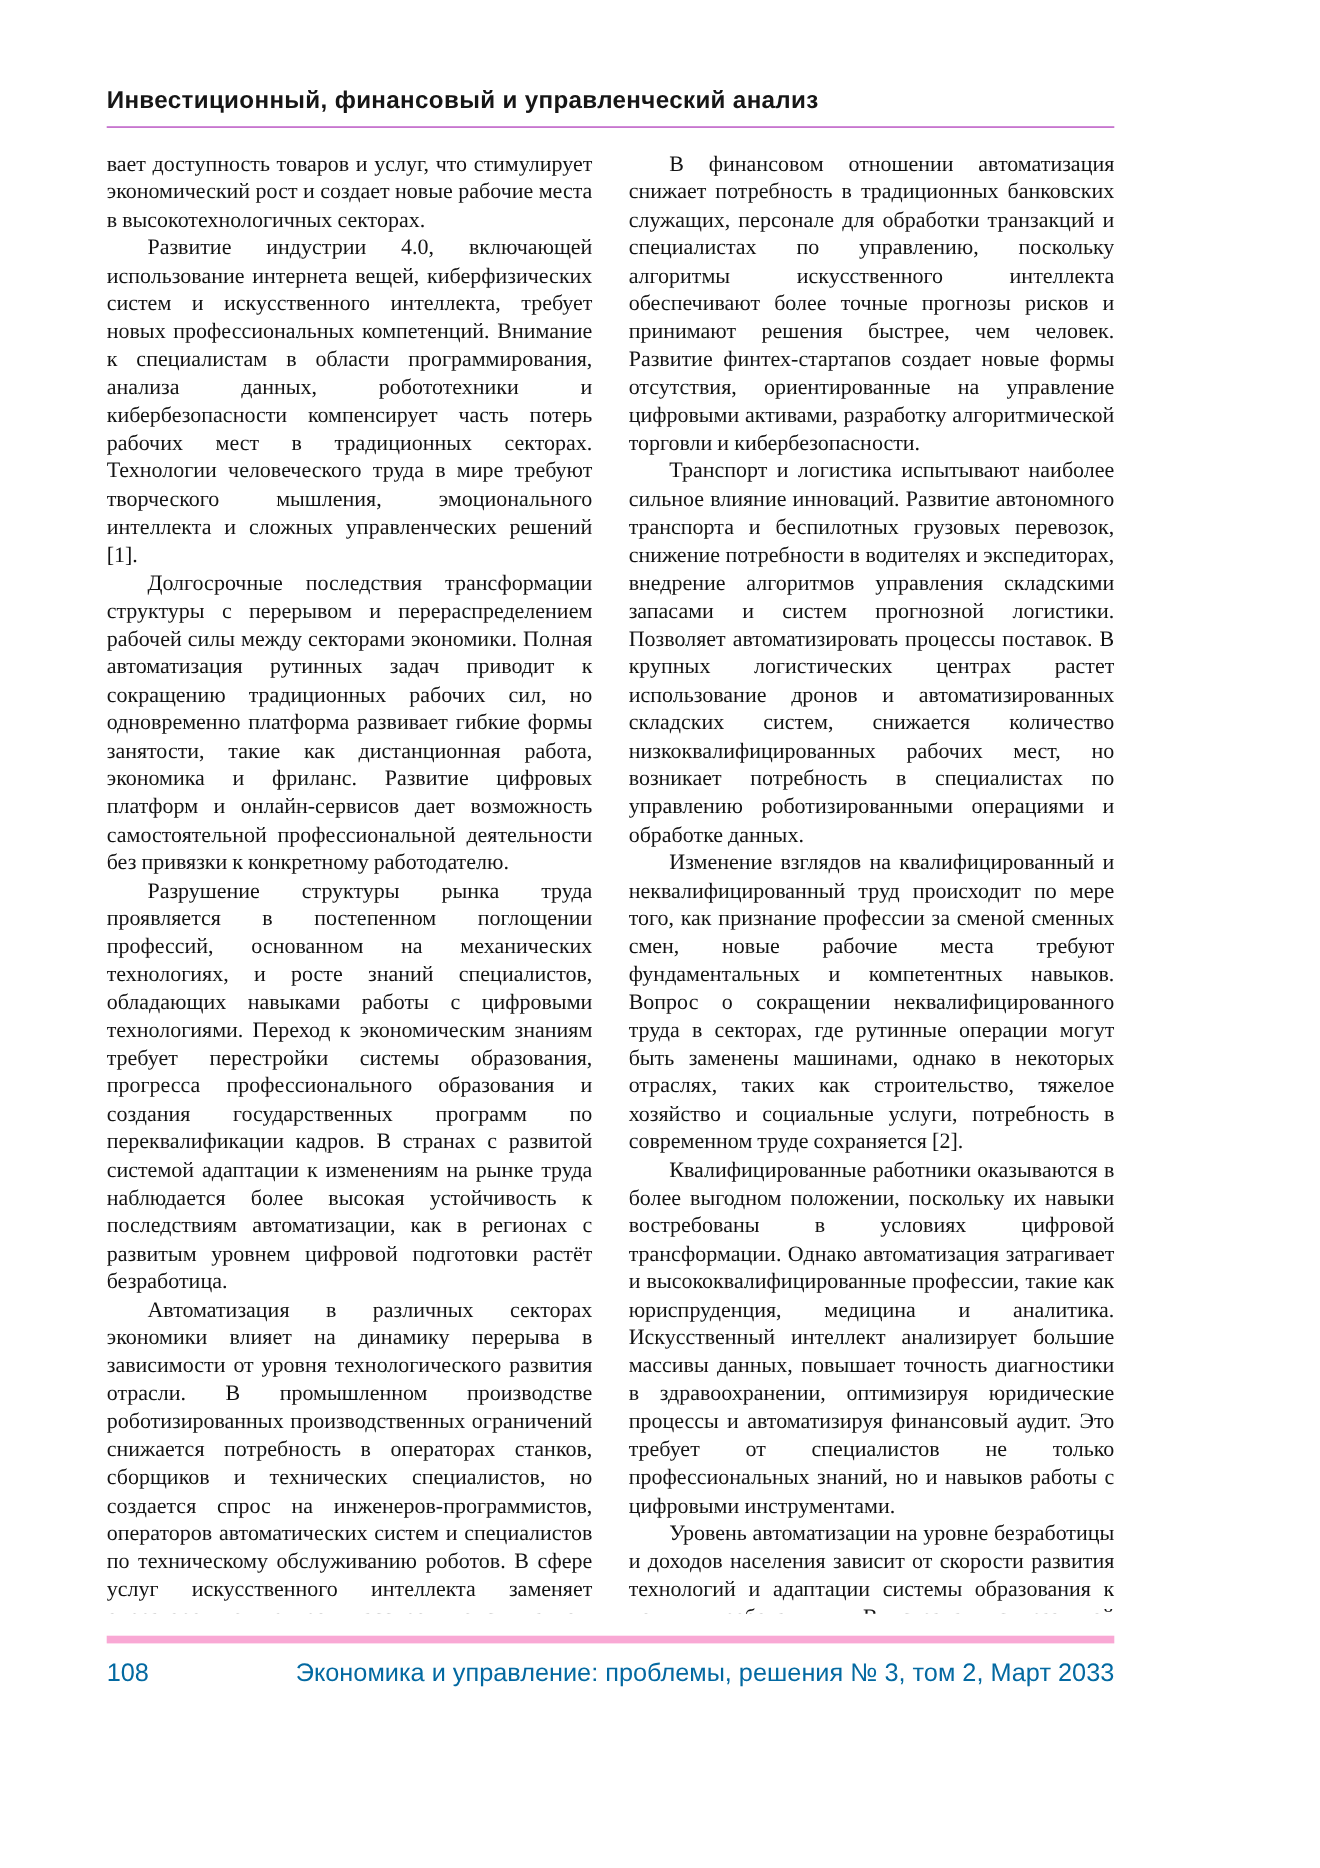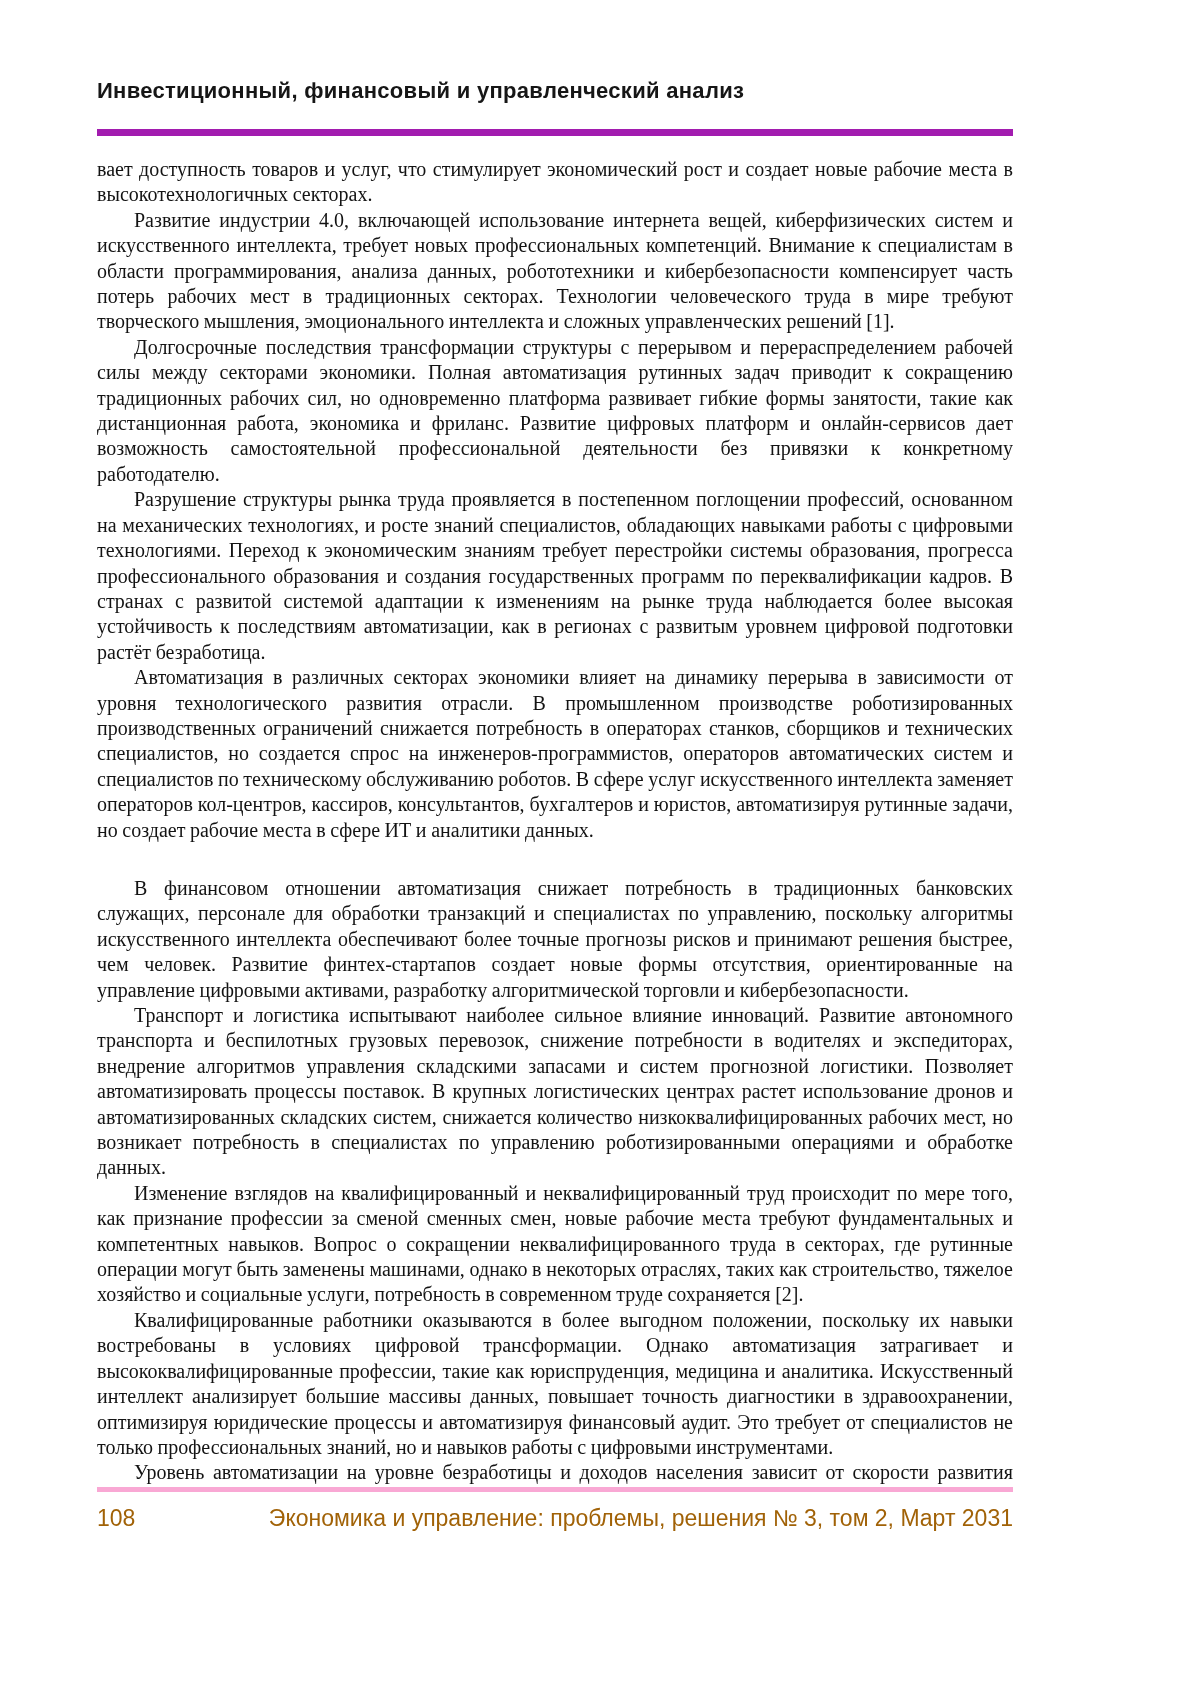--- a/index.html
+++ b/index.html
@@ -18,57 +18,56 @@
     left: 97px;
     top: 78px;
     width: 916px;
   }
   .running-head {
     font-family: "Liberation Sans", sans-serif;
     font-weight: bold;
     font-size: 22px;
     letter-spacing: 0.3px;
     color: #161616;
-    padding-bottom: 25px;
-    border-bottom: 7px solid #a21caf;
+    padding-bottom: 11px;
+    border-bottom: 1px solid #a21caf;
   }
   .columns {
     display: flex;
     gap: 33px;
     margin-top: 21px;
     height: 1330px;
     overflow: hidden;
-    flex-direction: column;
   }
   .col {
     flex: 1 1 0;
     min-width: 0;
     text-align: justify;
     font-size: 20px;
     line-height: 25.4px;
     hyphens: auto;
     -webkit-hyphens: auto;
     word-spacing: -0.4px;
   }
   .para { text-indent: 37px; }
   .para.no-indent { text-indent: 0; }
   .para b { font-weight: normal; }
   .page-footer {
     position: absolute;
     left: 97px;
     top: 1487px;
     width: 916px;
-    border-top: 5px solid #f9a8d4;
+    border-top: 7px solid #f9a8d4;
     padding-top: 13px;
     display: flex;
     justify-content: space-between;
     align-items: baseline;
     font-family: "Liberation Sans", sans-serif;
     font-size: 23px;
-    color: #a16207;
+    color: #0369a1;
   }
 </style>
 </head>
 <body>
 
 <div class="page">
   <div class="content">
     <div class="running-head">Инвестиционный, финансовый и управленческий анализ</div>
     <div class="columns">
       <div class="col">
@@ -82,15 +81,15 @@
           <p class="para"><span>В финансовом отношении автоматизация снижает потребность в традиционных банковских служащих, персонале для обработки транзакций и специалистах по управлению, поскольку алгоритмы искусственного интеллекта обеспечивают более точные прогнозы рисков и принимают решения быстрее, чем человек. Развитие финтех-стартапов создает новые формы отсутствия, ориентированные на управление цифровыми активами, разработку алгоритмической торговли и кибербезопасности.</span></p>
           <p class="para"><span>Транспорт и логистика испытывают наиболее сильное влияние инноваций. Развитие автономного транспорта и беспилотных грузовых перевозок, снижение потребности в водителях и экспедиторах, внедрение алгоритмов управления складскими запасами и систем прогнозной логистики. Позволяет автоматизировать процессы поставок. В крупных логистических центрах растет использование дронов и автоматизированных складских систем, снижается количество низкоквалифицированных рабочих мест, но возникает потребность в специалистах по управлению роботизированными операциями и обработке данных.</span></p>
           <p class="para"><span>Изменение взглядов на квалифицированный и неквалифицированный труд происходит по мере того, как признание профессии за сменой сменных смен, новые рабочие места требуют фундаментальных и компетентных навыков. Вопрос о сокращении неквалифицированного труда в секторах, где рутинные операции могут быть заменены машинами, однако в некоторых отраслях, таких как строительство, тяжелое хозяйство и социальные услуги, потребность в современном труде сохраняется [2].</span></p>
           <p class="para"><span>Квалифицированные работники оказываются в более выгодном положении, поскольку их навыки востребованы в условиях цифровой трансформации. Однако автоматизация затрагивает и высококвалифицированные профессии, такие как юриспруденция, медицина и аналитика. Искусственный интеллект анализирует большие массивы данных, повышает точность диагностики в здравоохранении, оптимизируя юридические процессы и автоматизируя финансовый аудит. Это требует от специалистов не только профессиональных знаний, но и навыков работы с цифровыми инструментами.</span></p>
           <p class="para"><span>Уровень автоматизации на уровне безработицы и доходов населения зависит от скорости развития технологий и адаптации системы образования к новым требованиям. В странах с развитой инфраструктурой профессионального образования</span></p>
         </div>
     </div>
   </div>
   <div class="page-footer">
     <span>108</span>
-    <span>Экономика и управление: проблемы, решения № 3, том 2, Март 2031</span>
+    <span>Экономика и управление: проблемы, решения № 3, том 2, Март 2033</span>
   </div>
 </div>
 
 </body></html>

